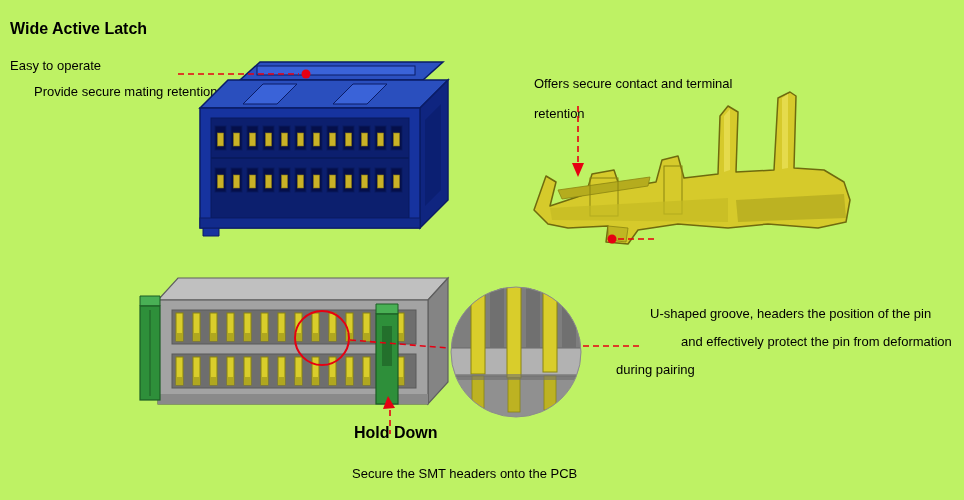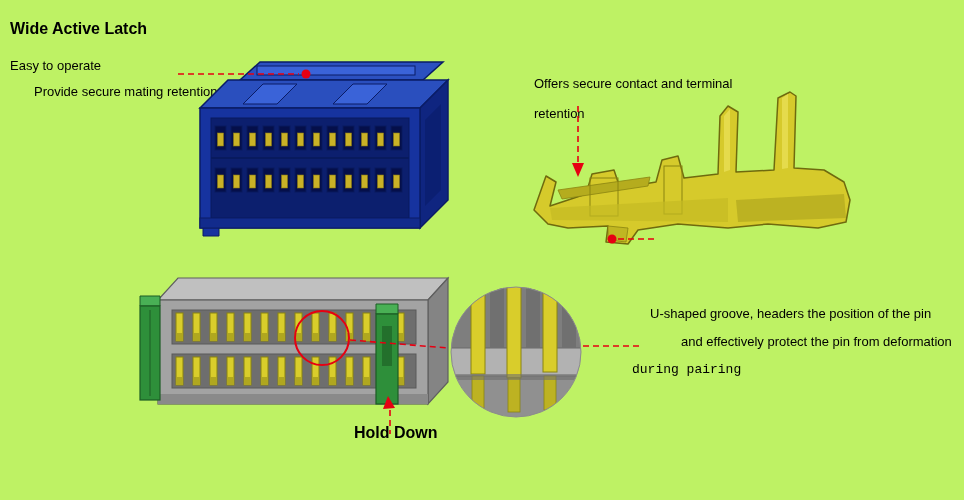--- a/index.html
+++ b/index.html
@@ -24,23 +24,24 @@
   <div class="abs callout-title" style="left:10px;top:20px;">Wide Active Latch</div>
   <div class="abs callout-text" style="left:10px;top:58px;">Easy to operate</div>
   <div class="abs callout-text" style="left:10px;top:84px;margin-left:24px;">Provide secure mating retention</div>
 
   <div class="abs callout-text" style="left:534px;top:64px;margin-top:12px;">Offers secure contact and terminal</div>
   <div class="abs callout-text" style="left:534px;top:106px;">retention</div>
 
 
   <div class="abs callout-text" style="left:650px;top:306px;">U-shaped groove, headers the position of the pin</div>
   <div class="abs callout-text" style="left:650px;top:334px;margin-left:31px;">and effectively protect the pin from deformation</div>
-  <div class="abs callout-text" style="left:632px;top:362px;font-family:Liberation Mono, monospace;">during pairing</div>
+  <div class="abs callout-text" style="left:616px;top:362px;">during pairing</div>
 
   <div class="abs callout-title" style="left:354px;top:424px;">Hold Down</div>
+  <div class="abs callout-text" style="left:352px;top:466px;">Secure the SMT headers onto the PCB</div>
 
   <svg class="abs" style="left:185px;top:50px;" width="275" height="190" viewBox="0 0 275 190">
     <defs>
       <g id="bslot">
         <rect width="11" height="24" fill="#050f4a" stroke="#081a5e" stroke-width="1"></rect>
         <rect x="2.5" y="7" width="6" height="13" fill="#c9b227" stroke="#8a7b12" stroke-width="0.6"></rect>
       </g>
     </defs>
 
     <polygon points="55,30 238,30 258,12 75,12" fill="#2b50c0" stroke="#0a1c66" stroke-width="1.5"></polygon>

